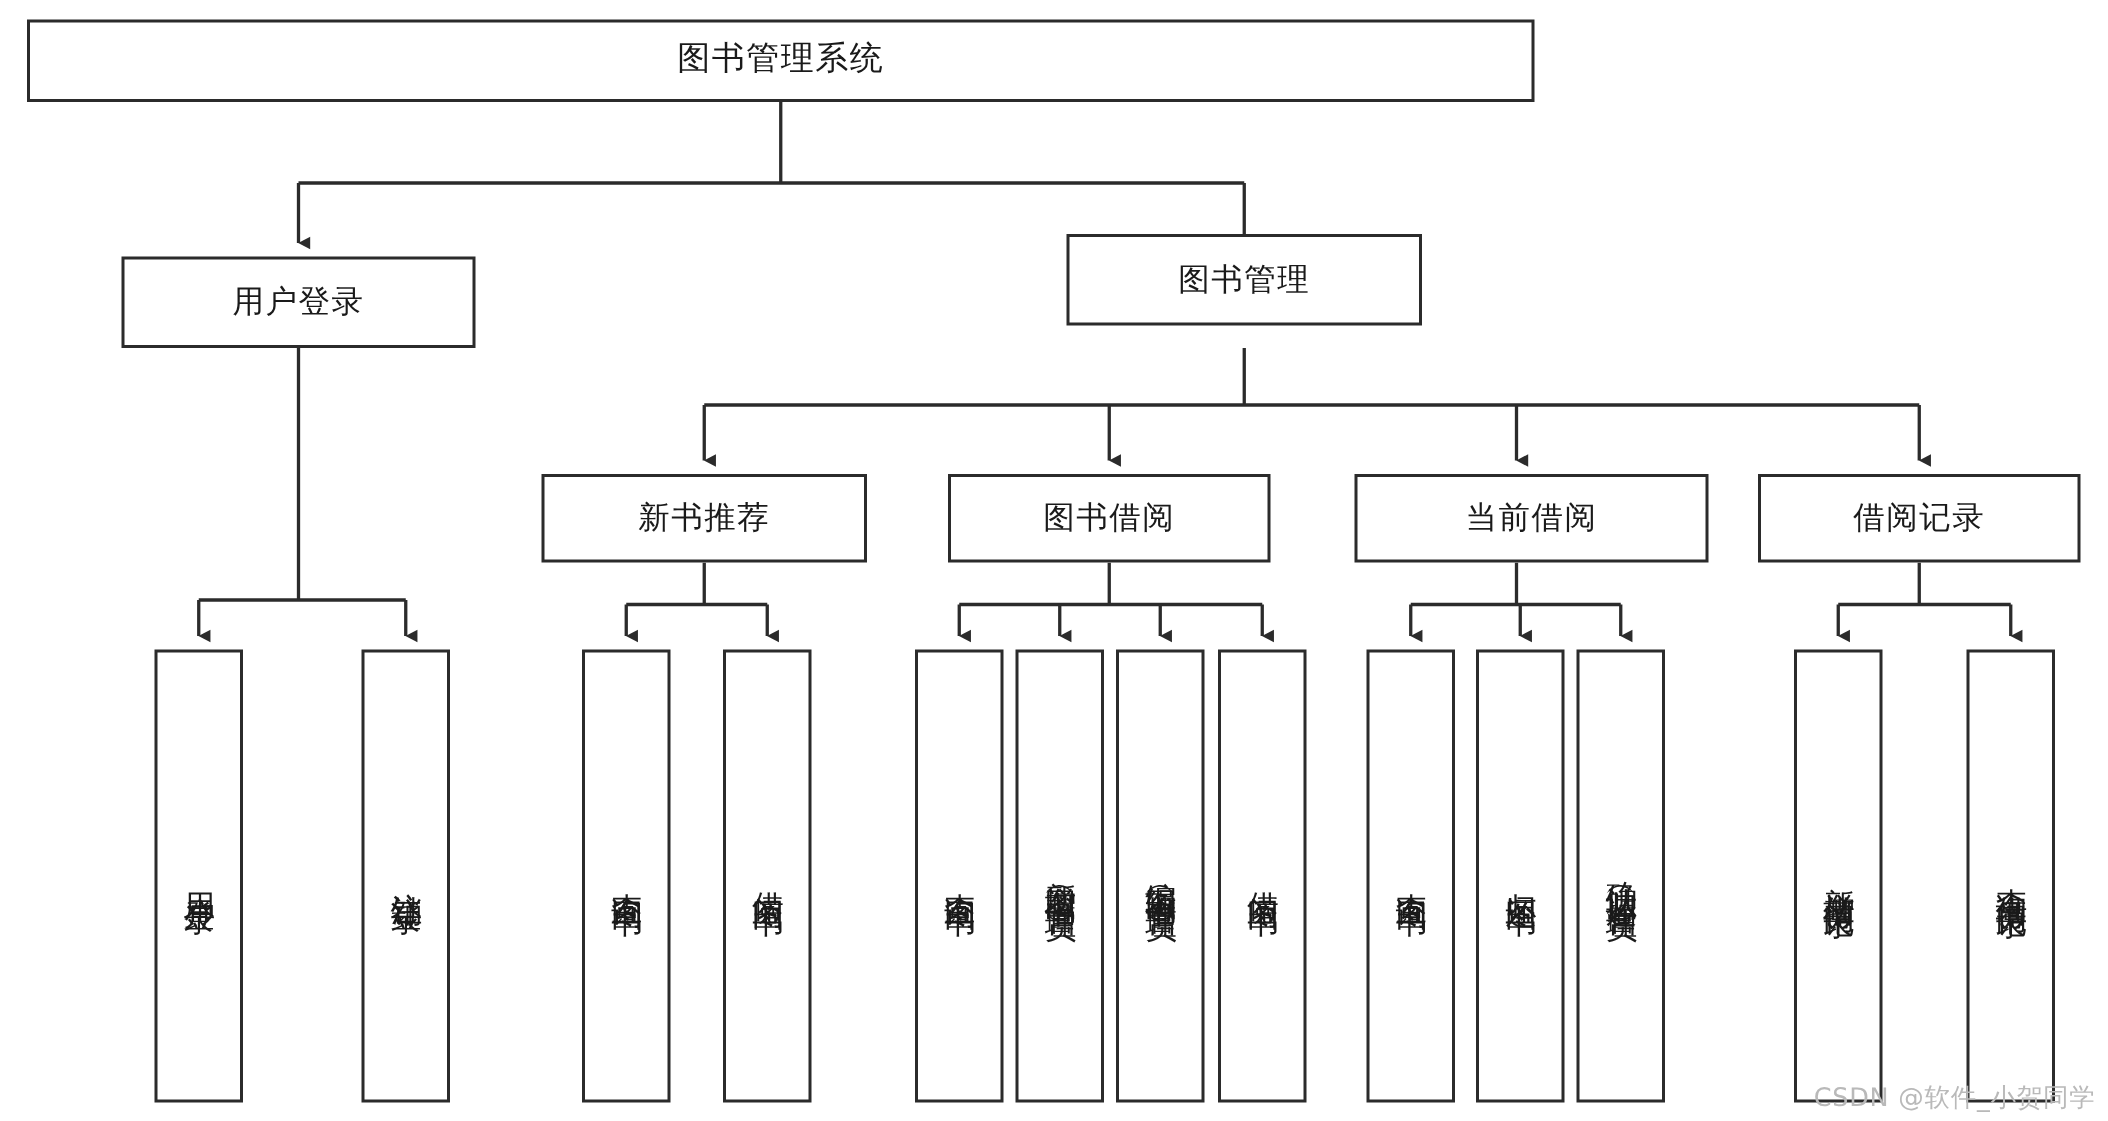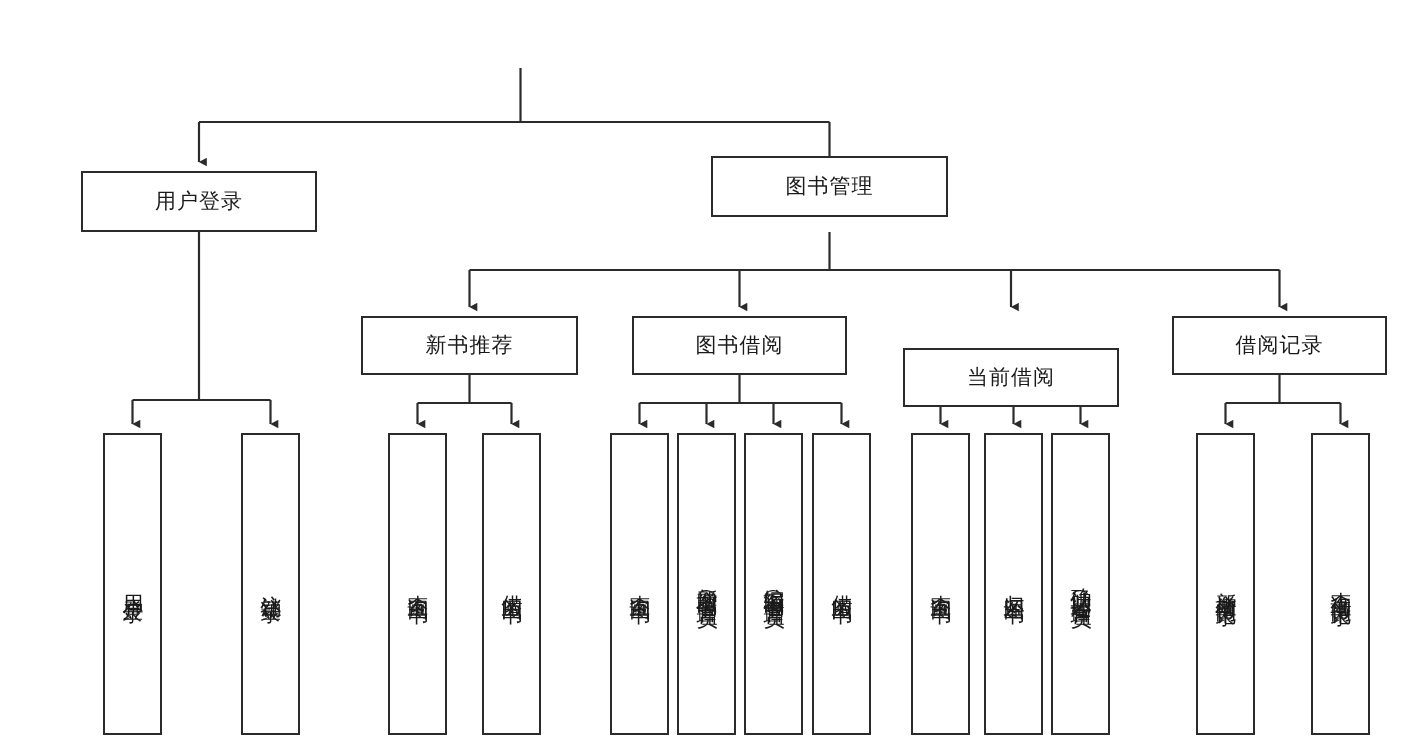--- a/index.html
+++ b/index.html
@@ -106,35 +106,38 @@
         <path d="M940.5,403 L940.5,424" marker-end="url(#arrowhead)"></path>
         <path d="M1013.5,403 L1013.5,424" marker-end="url(#arrowhead)"></path>
         <path d="M1080.5,403 L1080.5,424" marker-end="url(#arrowhead)"></path>
         <path d="M1279.5,375 L1279.5,403"></path>
         <path d="M1225.5,403 L1340.5,403"></path>
         <path d="M1225.5,403 L1225.5,424" marker-end="url(#arrowhead)"></path>
         <path d="M1340.5,403 L1340.5,424" marker-end="url(#arrowhead)"></path>
       </g>
   </svg>
 
+  <div class="node horiz" id="root-node" style="left: 18px; top: 13px; width: 1005px; height: 55px;">
+    <span>图书管理系统</span>
+  </div>
 
   <div id="node-host">
       <div class="node horiz" style="left: 81px; top: 171px; width: 236px; height: 61px;">
         <span class="htext">用户登录</span>
       </div>
       <div class="node horiz" style="left: 711px; top: 156px; width: 237px; height: 61px;">
         <span class="htext">图书管理</span>
       </div>
       <div class="node horiz" style="left: 361px; top: 316px; width: 217px; height: 59px; justify-content: center;">
         <span class="htext">新书推荐</span>
       </div>
       <div class="node horiz" style="left: 632px; top: 316px; width: 215px; height: 59px; text-align: center;">
         <span class="htext">图书借阅</span>
       </div>
-      <div class="node horiz" style="left: 903px; top: 316px; width: 216px; height: 59px; margin-top: 32px;">
+      <div class="node horiz" style="left: 903px; top: 316px; width: 236px; height: 59px;">
         <span class="htext">当前借阅</span>
       </div>
       <div class="node horiz" style="left: 1172px; top: 316px; width: 215px; height: 59px;">
         <span class="htext">借阅记录</span>
       </div>
       <div class="node vert" style="left: 103px; top: 433px; width: 59px; height: 302px;">
         <span class="vtext">用户登录</span>
       </div>
       <div class="node vert" style="left: 241px; top: 433px; width: 59px; height: 302px;">
         <span class="vtext">注销登录</span>
@@ -167,13 +170,14 @@
         <span class="vtext">确认归还（管理员）</span>
       </div>
       <div class="node vert" style="left: 1196px; top: 433px; width: 59px; height: 302px;">
         <span class="vtext">新增借阅记录</span>
       </div>
       <div class="node vert" style="left: 1311px; top: 433px; width: 59px; height: 302px;">
         <span class="vtext">查询借阅记录</span>
       </div>
     </div>
 
+  <div id="watermark">CSDN @软件_小贺同学</div>
 </div>
 
 </body></html>

